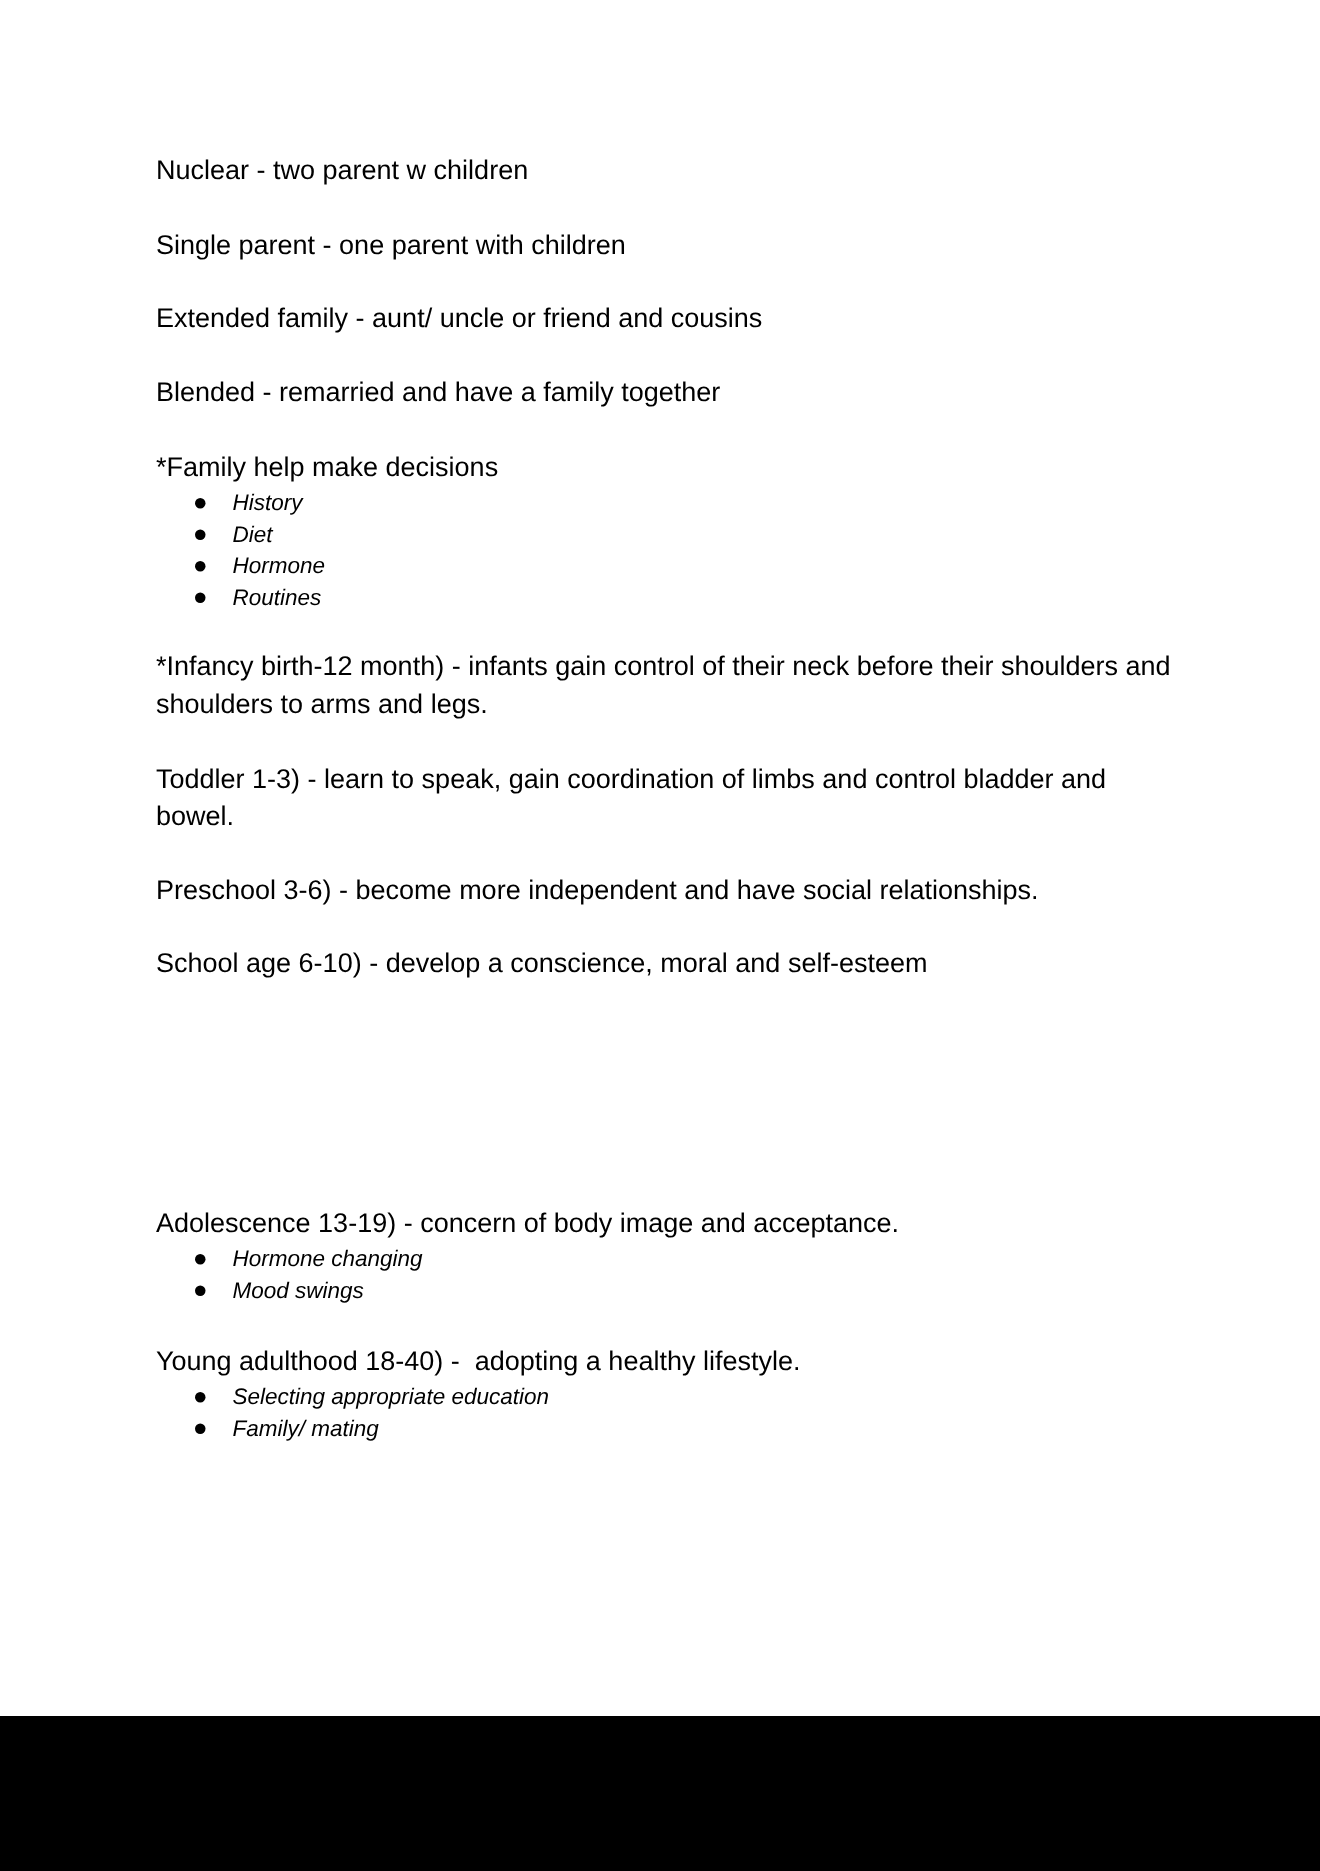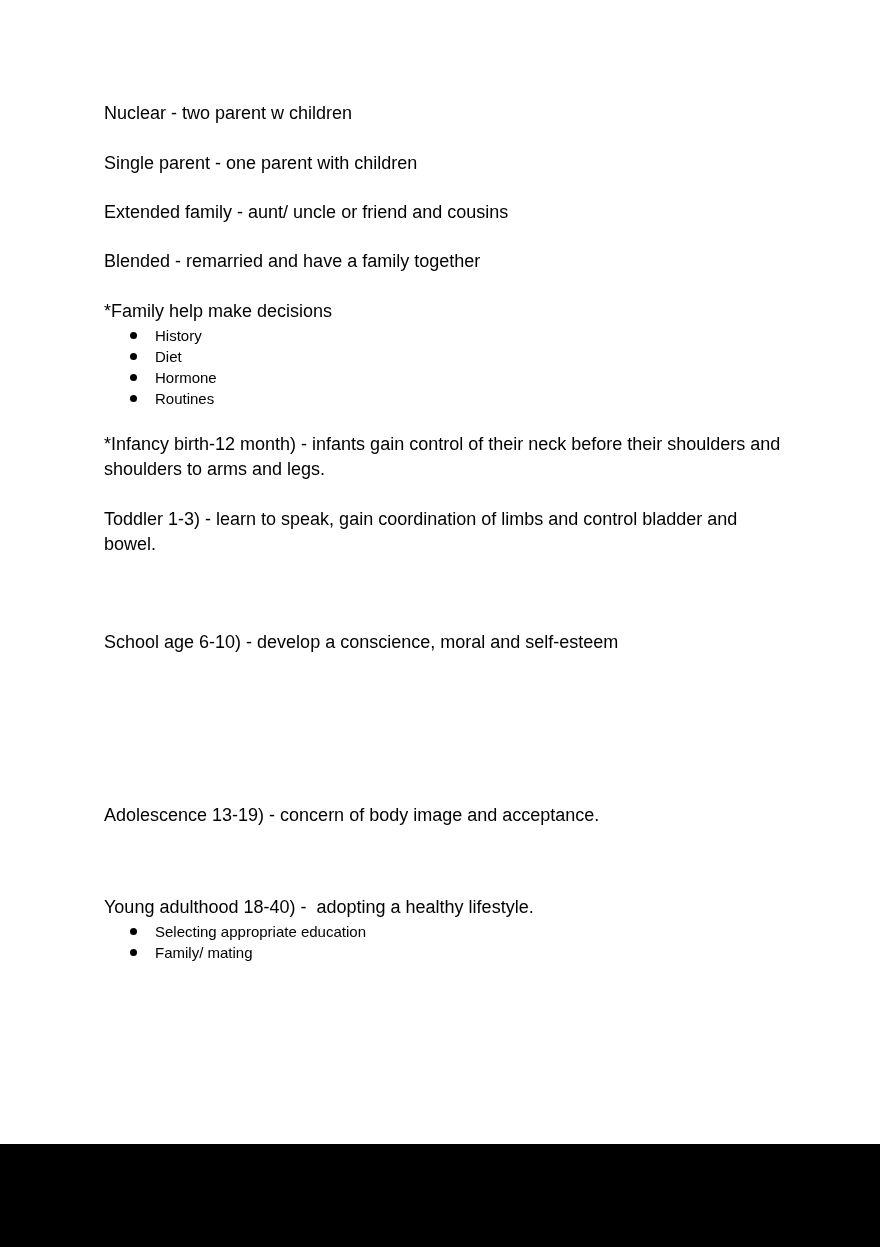--- a/index.html
+++ b/index.html
@@ -2,21 +2,21 @@
 <html><head>
   <meta charset="utf-8">
   <style>
     html, body { margin: 0; padding: 0; }
     body {
       width: 880px; height: 1247px; background: #ffffff; position: relative; overflow: hidden;
       font-family: "Liberation Sans", sans-serif; color: #000;
     }
     .page { position: absolute; left: 0; top: 0; width: 748px; height: 1144px; background: #fff; }
     .para { position: absolute; left: 104px; font-size: 18px; line-height: 25px; width: 680px; white-space: pre-wrap; }
-    .bullets { position: absolute; left: 130px; margin: 0; padding: 0; list-style: none; }
+    .bullets { position: absolute; left: 130px; margin: 0; padding: 0; list-style: none; font-style: italic; }
     .bullets li { font-size: 15px; line-height: 21px; position: relative; padding-left: 25px; }
     .bullets li .dot { position: absolute; left: 0; top: 7px; width: 7px; height: 7px; border-radius: 50%; background: #000; }
     .footer-bar { position: absolute; left: 0; top: 1144px; width: 880px; height: 103px; background: #000; }
   </style>
 </head>
 <body>
 
 <div class="page">
   <div class="para" style="top:101px">Nuclear - two parent w children</div>
   <div class="para" style="top:151px">Single parent - one parent with children</div>
@@ -26,23 +26,28 @@
 
   <ul class="bullets" style="top:325px">
     <li><span class="dot"></span><span>History</span></li>
     <li><span class="dot"></span><span>Diet</span></li>
     <li><span class="dot"></span><span>Hormone</span></li>
     <li><span class="dot"></span><span>Routines</span></li>
   </ul>
 
   <div class="para" style="top:432px">*Infancy birth-12 month) - infants gain control of their neck before their shoulders and shoulders to arms and legs.</div>
   <div class="para" style="top:507px">Toddler 1-3) - learn to speak, gain coordination of limbs and control bladder and bowel.</div>
+  <div class="para" style="top:581px">Preschool 3-6) - become more independent and have social relationships.</div>
   <div class="para" style="top:630px">School age 6-10) - develop a conscience, moral and self-esteem</div>
   <div class="para" style="top:803px">Adolescence 13-19) - concern of body image and acceptance.</div>
 
+  <ul class="bullets" style="top:829px">
+    <li><span class="dot"></span><span>Hormone changing</span></li>
+    <li><span class="dot"></span><span>Mood swings</span></li>
+  </ul>
 
   <div class="para" style="top:895px">Young adulthood 18-40) -  adopting a healthy lifestyle.</div>
 
   <ul class="bullets" style="top:921px">
     <li><span class="dot"></span><span>Selecting appropriate education</span></li>
     <li><span class="dot"></span><span>Family/ mating</span></li>
   </ul>
 </div>
 
 <div class="footer-bar"></div>

